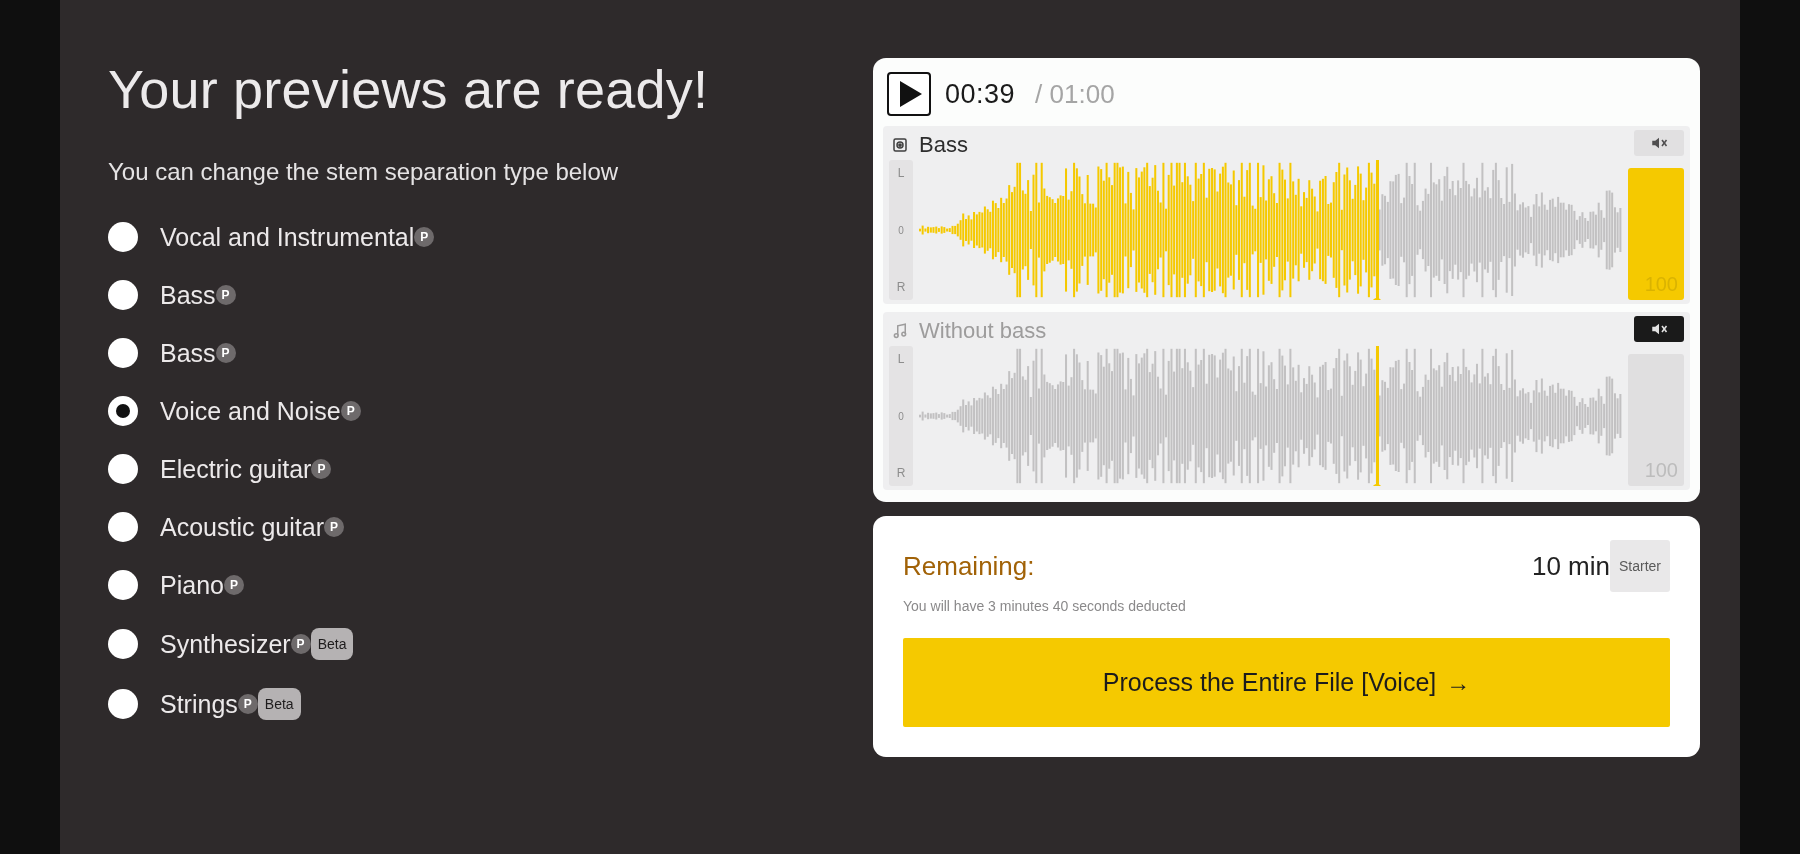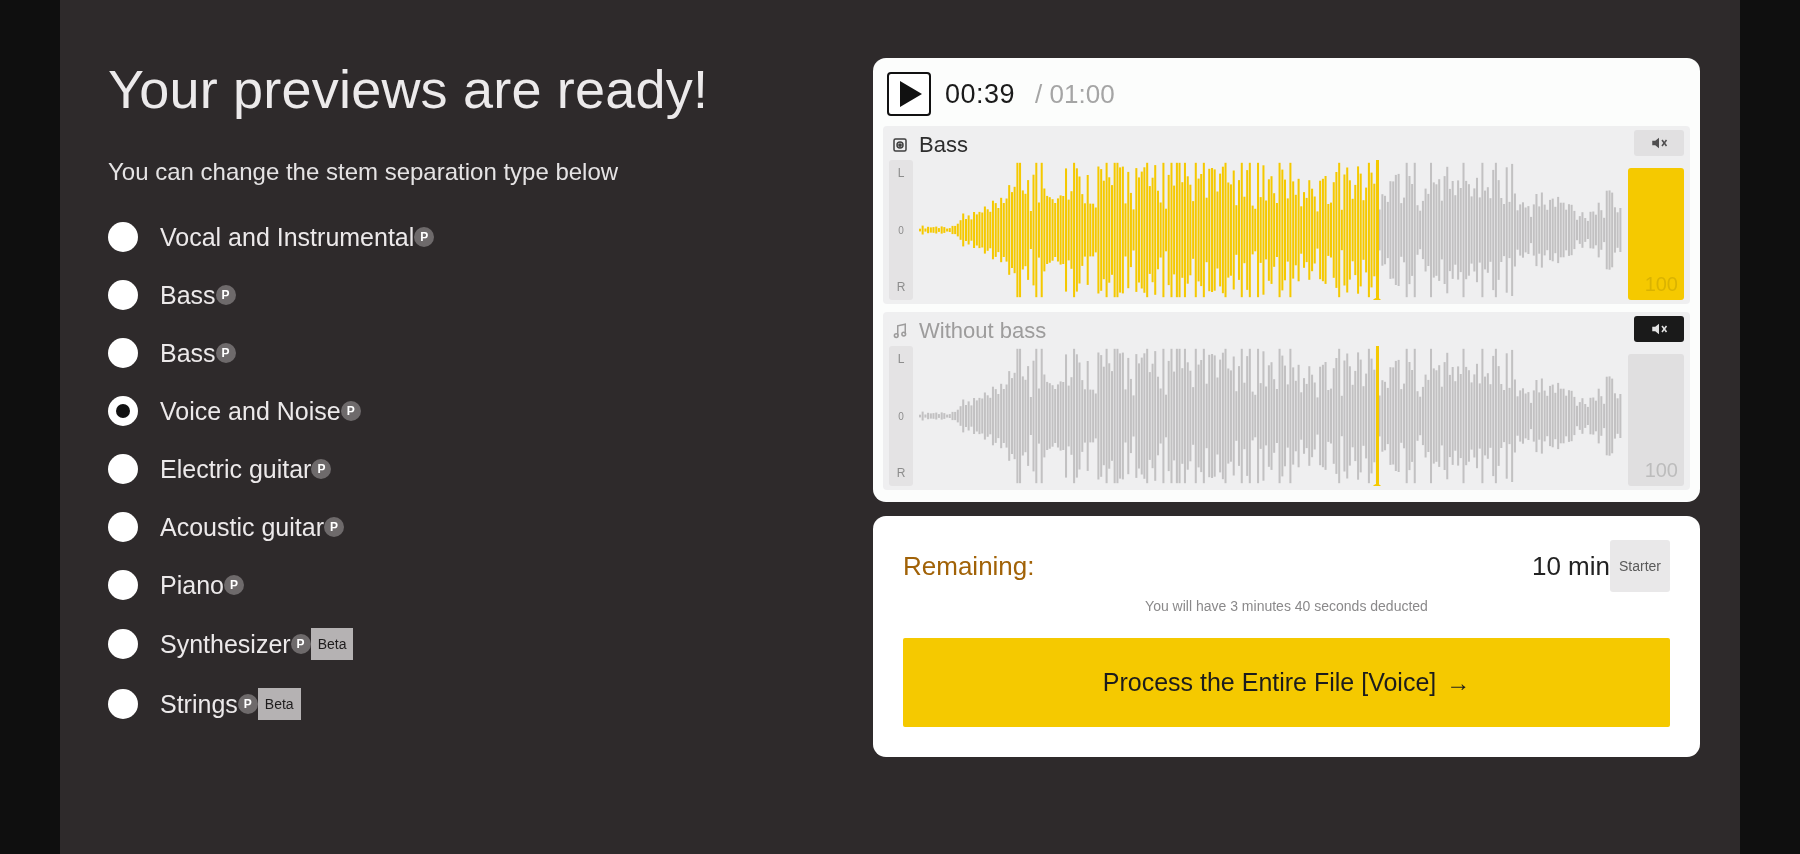--- a/index.html
+++ b/index.html
@@ -71,21 +71,21 @@
     font-weight: 700;
     align-items: center;
     justify-content: center;
     line-height: 1;
   }
   .beta-badge {
     background: #b5b2b3;
     color: #1e1c1d;
     font-size: 14px;
     padding: 8px 7px;
-    border-radius: 0;
+    border-radius: 8px;
     font-weight: 500;
   }
   
   .right-col { flex: 1; display: flex; flex-direction: column; gap: 14px; }
   .preview-card {
     background: #fcfdfc;
     border-radius: 13px;
     padding: 10px 10px 12px 10px;
   }
   .player-bar {
@@ -184,21 +184,21 @@
     display: flex; align-items: center; justify-content: space-between;
     margin-bottom: 6px;
   }
   .remaining-label { font-size: 26px; color: #a16207; font-weight: 400; }
   .remaining-right { display: flex; align-items: center; gap: 0; }
   .remaining-time { font-size: 26px; color: #232323; font-weight: 400; }
   .plan-badge {
     background: #e9e8e9; color: #5a5a5a;
     padding: 18px 9px; font-size: 14px; border-radius: 3px;
   }
-  .deduct-note { font-size: 14px; color: #8a898a; margin-bottom: 24px; text-align: center; }
+  .deduct-note { font-size: 14px; color: #8a898a; margin-bottom: 24px; }
   .process-btn {
     width: 100%; background: #f5c900;
     border: none; padding: 30px 0;
     font-size: 25px; color: #1c1c1c;
     cursor: pointer; border-radius: 2px;
     display: flex; align-items: center; justify-content: center; gap: 10px;
   }
   .arrow { font-size: 24px; }
 </style>
 </head>

